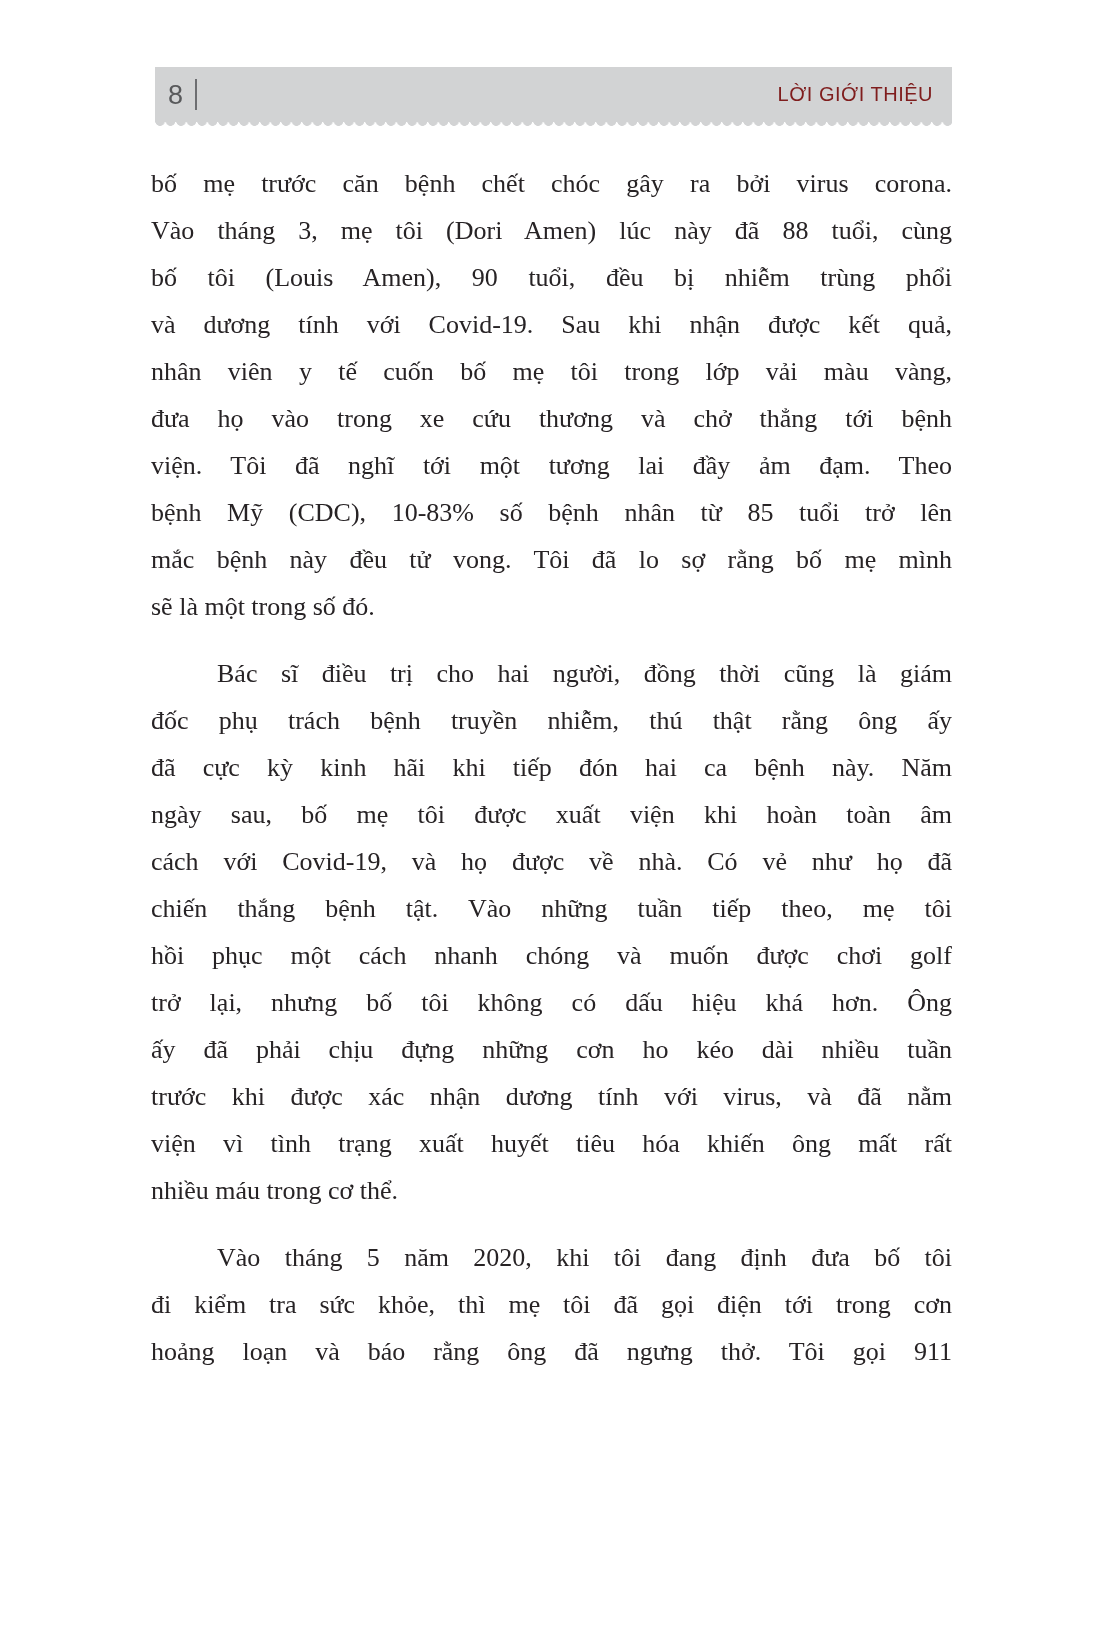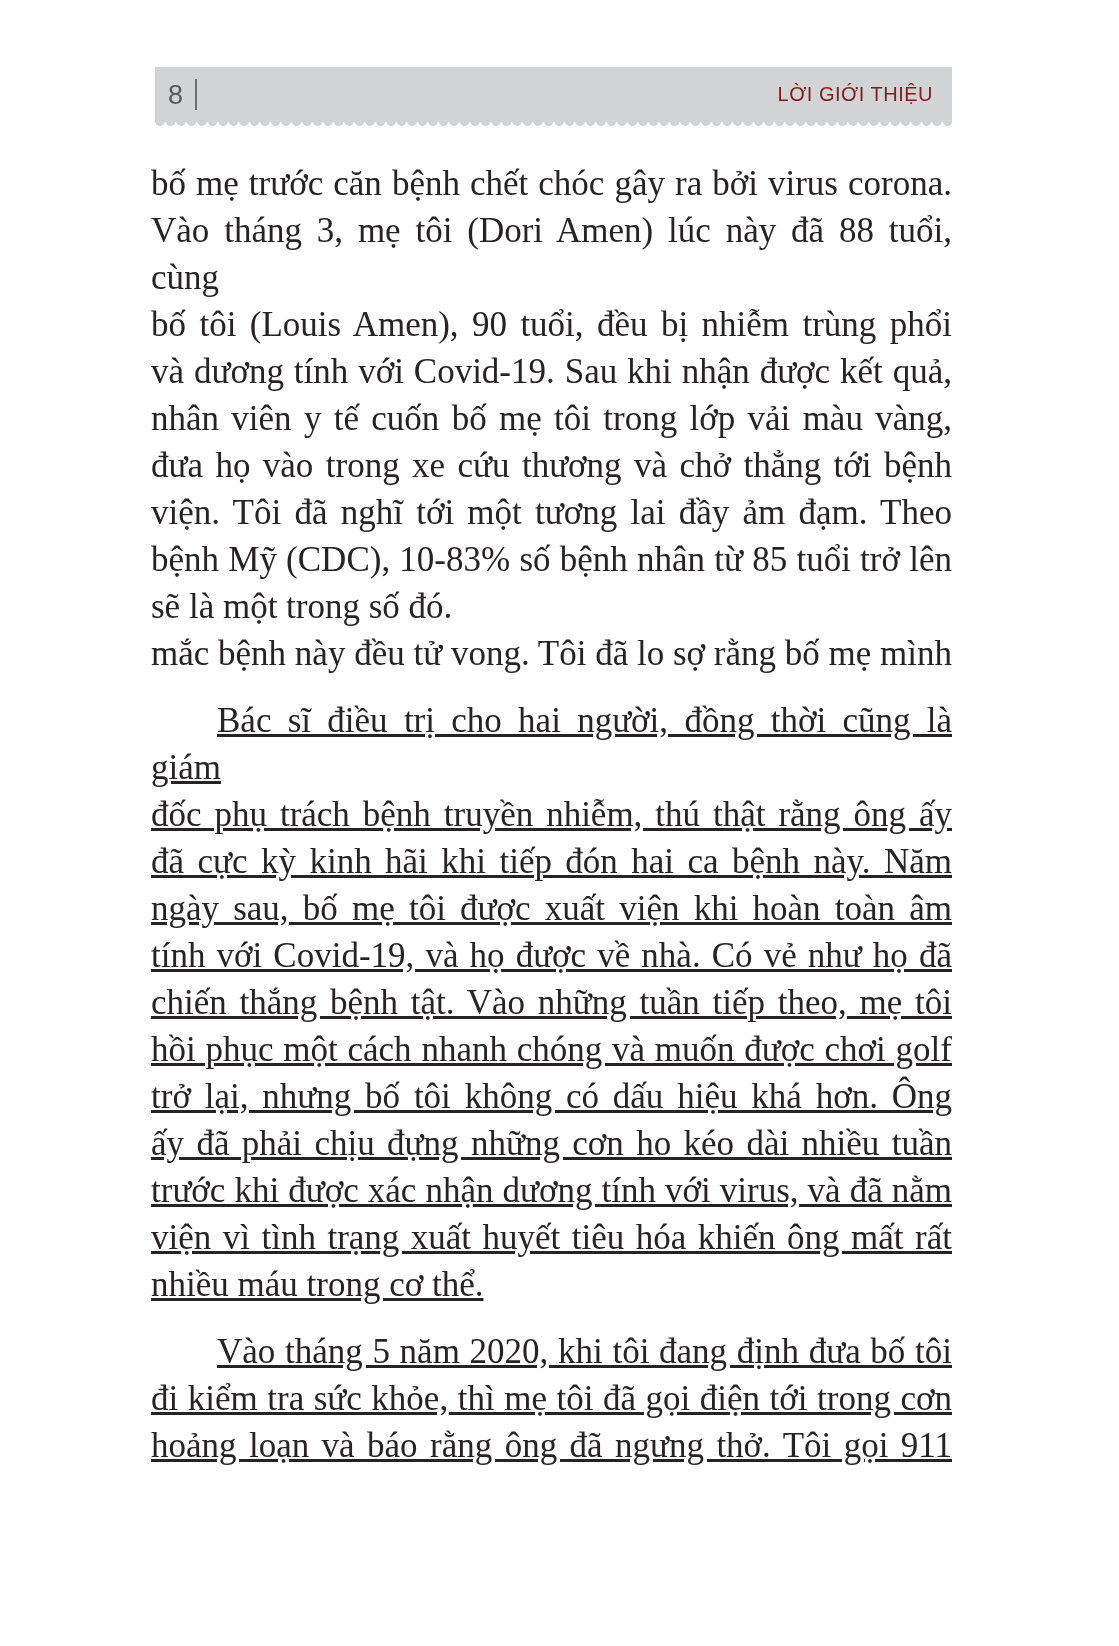--- a/index.html
+++ b/index.html
@@ -67,24 +67,24 @@
     color: #7f1d1d;
   }
 
   
   .content {
     position: absolute;
     left: 151px;
     top: 160px;
     width: 801px;
     color: #272325;
-    font-size: 35px;
+    font-size: 26px;
   }
   .para { margin: 0; }
-  .para + .para { margin-top: 20px; text-decoration: underline; }
+  .para + .para { margin-top: 20px; }
   .line {
     line-height: 47px;
     text-align: justify;
     text-align-last: justify;
     white-space: normal;
   }
   .line.last {
     text-align-last: left;
   }
   .para.indent .line:first-child {
@@ -107,29 +107,29 @@
   <div class="content">
       <div class="para">
         <div class="line">bố mẹ trước căn bệnh chết chóc gây ra bởi virus corona.</div>
         <div class="line">Vào tháng 3, mẹ tôi (Dori Amen) lúc này đã 88 tuổi, cùng</div>
         <div class="line">bố tôi (Louis Amen), 90 tuổi, đều bị nhiễm trùng phổi</div>
         <div class="line">và dương tính với Covid-19. Sau khi nhận được kết quả,</div>
         <div class="line">nhân viên y tế cuốn bố mẹ tôi trong lớp vải màu vàng,</div>
         <div class="line">đưa họ vào trong xe cứu thương và chở thẳng tới bệnh</div>
         <div class="line">viện. Tôi đã nghĩ tới một tương lai đầy ảm đạm. Theo</div>
         <div class="line">bệnh Mỹ (CDC), 10-83% số bệnh nhân từ 85 tuổi trở lên</div>
+        <div class="line">mắc bệnh này đều tử vong. Tôi đã lo sợ rằng bố mẹ mình</div>
         <div class="line last">sẽ là một trong số đó.</div>
-        <div class="line">mắc bệnh này đều tử vong. Tôi đã lo sợ rằng bố mẹ mình</div>
       </div>
       <div class="para indent">
         <div class="line">Bác sĩ điều trị cho hai người, đồng thời cũng là giám</div>
         <div class="line">đốc phụ trách bệnh truyền nhiễm, thú thật rằng ông ấy</div>
         <div class="line">đã cực kỳ kinh hãi khi tiếp đón hai ca bệnh này. Năm</div>
         <div class="line">ngày sau, bố mẹ tôi được xuất viện khi hoàn toàn âm</div>
-        <div class="line">tính với Covid-19, và họ được về nhà. Có vẻ như họ đã</div>
+        <div class="line">cách với Covid-19, và họ được về nhà. Có vẻ như họ đã</div>
         <div class="line">chiến thắng bệnh tật. Vào những tuần tiếp theo, mẹ tôi</div>
         <div class="line">hồi phục một cách nhanh chóng và muốn được chơi golf</div>
         <div class="line">trở lại, nhưng bố tôi không có dấu hiệu khá hơn. Ông</div>
         <div class="line">ấy đã phải chịu đựng những cơn ho kéo dài nhiều tuần</div>
         <div class="line">trước khi được xác nhận dương tính với virus, và đã nằm</div>
         <div class="line">viện vì tình trạng xuất huyết tiêu hóa khiến ông mất rất</div>
         <div class="line last">nhiều máu trong cơ thể.</div>
       </div>
       <div class="para indent">
         <div class="line">Vào tháng 5 năm 2020, khi tôi đang định đưa bố tôi</div>

